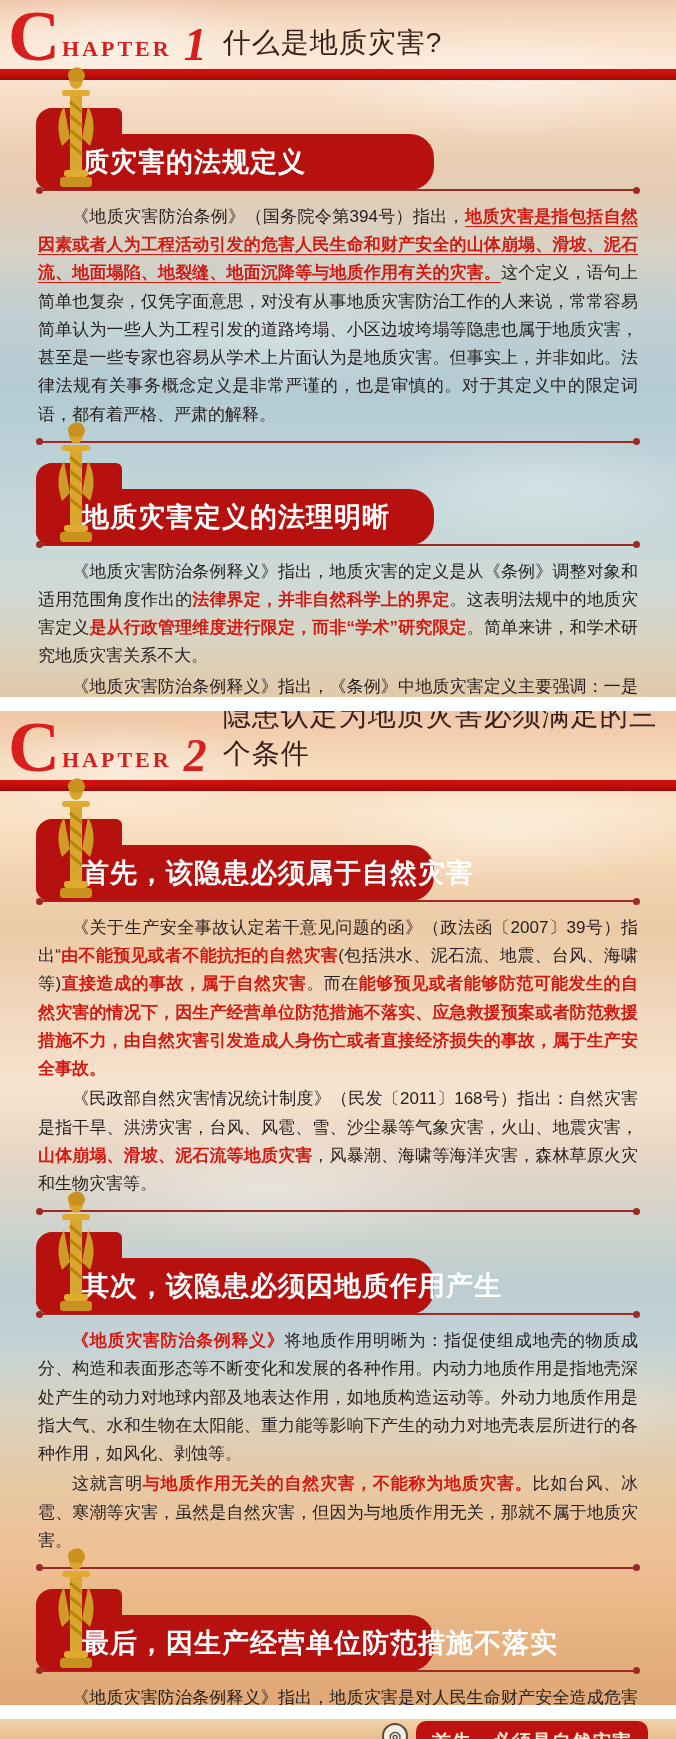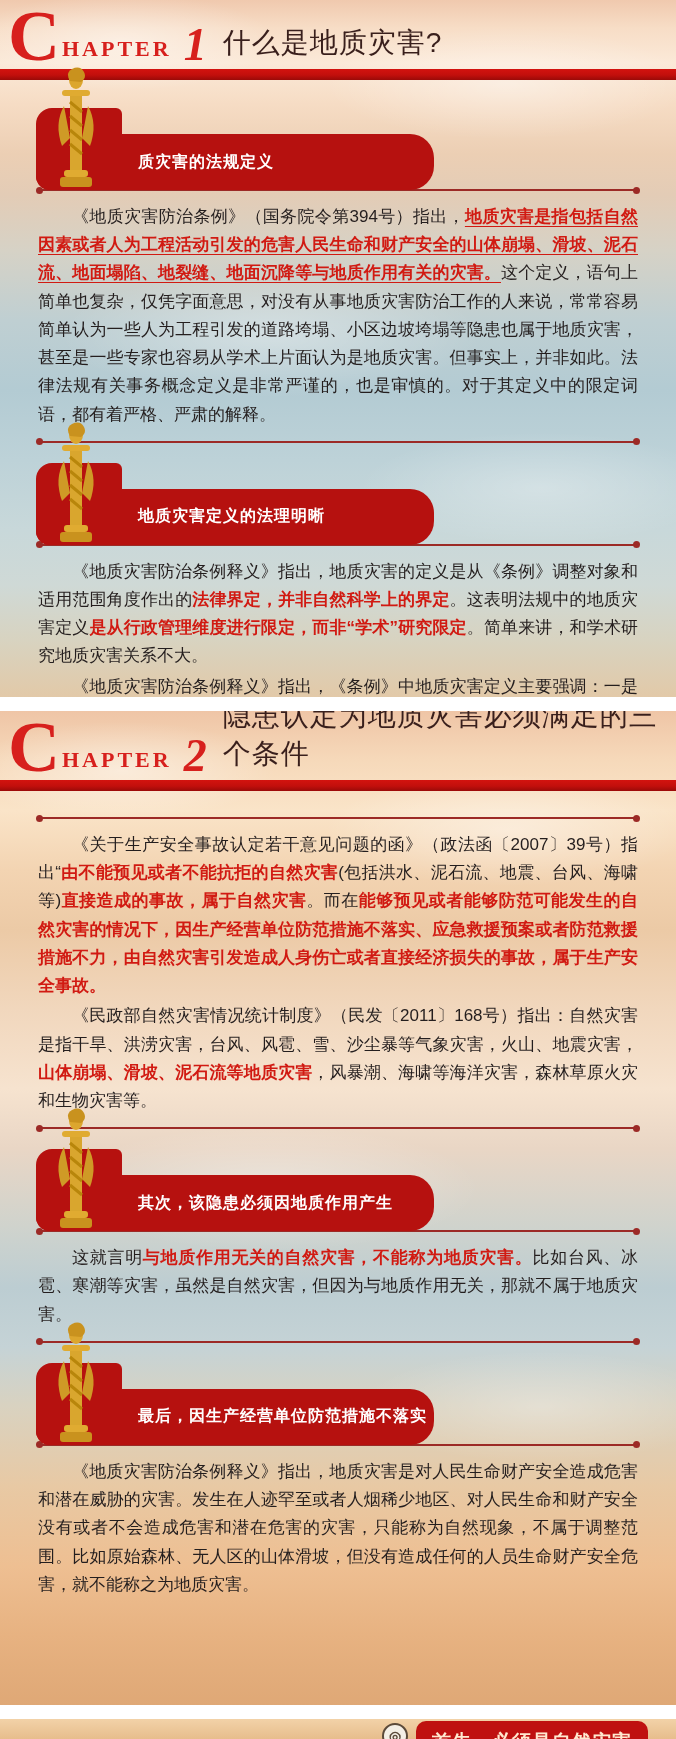--- a/index.html
+++ b/index.html
@@ -43,21 +43,21 @@
     background:linear-gradient(180deg,#d3130f 0%, #c20f0c 55%, #9a0a08 100%); }
 
   
   .card { position:relative; z-index:2; }
   .banner-row { position:relative; z-index:2; margin:0 0 -1px 36px; height:84px; }
   .banner { position:absolute; left:0; bottom:0; width:398px; height:56px; background:#b6110f;
     border-radius:4px 24px 24px 14px; display:flex; align-items:center; }
   .banner::before { 
     content:""; position:absolute; left:0; bottom:0; width:86px; height:82px;
     background:#b6110f; border-radius:16px 6px 0 14px; }
-  .banner-text { position:relative; z-index:2; padding-left:102px; color:#ffffff; font-weight:bold; font-size:16px; letter-spacing:1px; white-space:nowrap; }
+  .banner-text { position:relative; z-index:2; padding-left:46px; color:#ffffff; font-weight:bold; font-size:27px; letter-spacing:1px; white-space:nowrap; }
   .pillar { position:absolute; left:14px; bottom:-4px; z-index:3; width:52px; height:128px; }
   .divider { position:relative; z-index:1; height:2px; background:#9c2a26; margin:0 38px; }
   .divider::before, .divider::after { content:""; position:absolute; top:-2.5px; width:7px; height:7px; border-radius:50%; background:#9c2a26; }
   .divider::before { left:-2px; } .divider::after { right:-2px; }
   .card-body { padding:12px 38px 10px 38px;border-radius:23px; }
   .para { font-size:17px; line-height:1.66; color:#241e1e; text-align:justify; text-indent:2em; margin-bottom:2px; }
   .hl { color:#d11a12; font-weight:bold; }
   .u  { text-decoration:underline; text-underline-offset:4px; }
   .card-1-gap { height:26px; }
 
@@ -141,20 +141,36 @@
     <header class="chapter">
       <span class="chap-c">C</span>
       <span class="chap-word">HAPTER</span>
       <span class="chap-num">2</span>
       <span class="chap-title">隐患认定为地质灾害必须满足的三个条件</span>
     </header>
     <div class="chap-bar"></div>
     <div class="card-1-gap"></div>
     <div id="cards-1">
   <article class="card">
+    <div class="banner-row">
+      <div class="banner">
+        <span class="banner-text">首先，该隐患必须属于自然灾害</span>
+      </div>
+      <svg class="pillar" viewBox="0 0 52 128" xmlns="http://www.w3.org/2000/svg">
+        <ellipse cx="26" cy="14" rx="7" ry="9" fill="#dca62e"></ellipse>
+        <path d="M20 15 q-5 -8 2 -12 q8 -4 12 3 q3 6 -3 10 z" fill="#c9921e"></path>
+        <rect x="12" y="24" width="28" height="6" rx="3" fill="#e0ab31"></rect>
+        <rect x="20" y="30" width="12" height="74" fill="#d9a62e"></rect>
+        <path d="M20 36 l12 10 M20 50 l12 10 M20 64 l12 10 M20 78 l12 10" stroke="#b8860b" stroke-width="3" fill="none"></path>
+        <path d="M14 40 q-10 18 -2 40 l8 -8 z" fill="#cf9a26"></path>
+        <path d="M38 40 q10 18 2 40 l-8 -8 z" fill="#cf9a26"></path>
+        <rect x="14" y="104" width="24" height="7" rx="3" fill="#e0ab31"></rect>
+        <rect x="10" y="111" width="32" height="10" rx="3" fill="#c9921e"></rect>
+      </svg>
+    </div>
     <div class="divider"></div>
     <div class="card-body">
             <p class="para"><span>《关于生产安全事故认定若干意见问题的函》（政法函〔2007〕39号）指出“</span><span class="hl">由不能预见或者不能抗拒的自然灾害</span><span>(包括洪水、泥石流、地震、台风、海啸等)</span><span class="hl">直接造成的事故，属于自然灾害</span><span>。而在</span><span class="hl">能够预见或者能够防范可能发生的自然灾害的情况下，因生产经营单位防范措施不落实、应急救援预案或者防范救援措施不力，由自然灾害引发造成人身伤亡或者直接经济损失的事故，属于生产安全事故。</span></p>
             <p class="para"><span>《民政部自然灾害情况统计制度》（民发〔2011〕168号）指出：自然灾害是指干旱、洪涝灾害，台风、风雹、雪、沙尘暴等气象灾害，火山、地震灾害，</span><span class="hl">山体崩塌、滑坡、泥石流等地质灾害</span><span>，风暴潮、海啸等海洋灾害，森林草原火灾和生物灾害等。</span></p>
           </div>
     <div class="divider"></div>
   </article>
 
   <article class="card" style="margin-top: 18px;">
     <div class="banner-row">
@@ -168,20 +184,21 @@
         <rect x="20" y="30" width="12" height="74" fill="#d9a62e"></rect>
         <path d="M20 36 l12 10 M20 50 l12 10 M20 64 l12 10 M20 78 l12 10" stroke="#b8860b" stroke-width="3" fill="none"></path>
         <path d="M14 40 q-10 18 -2 40 l8 -8 z" fill="#cf9a26"></path>
         <path d="M38 40 q10 18 2 40 l-8 -8 z" fill="#cf9a26"></path>
         <rect x="14" y="104" width="24" height="7" rx="3" fill="#e0ab31"></rect>
         <rect x="10" y="111" width="32" height="10" rx="3" fill="#c9921e"></rect>
       </svg>
     </div>
     <div class="divider"></div>
     <div class="card-body">
+            <p class="para"><span class="hl">《地质灾害防治条例释义》</span><span>将地质作用明晰为：指促使组成地壳的物质成分、构造和表面形态等不断变化和发展的各种作用。内动力地质作用是指地壳深处产生的动力对地球内部及地表达作用，如地质构造运动等。外动力地质作用是指大气、水和生物在太阳能、重力能等影响下产生的动力对地壳表层所进行的各种作用，如风化、剥蚀等。</span></p>
             <p class="para"><span>这就言明</span><span class="hl">与地质作用无关的自然灾害，不能称为地质灾害。</span><span>比如台风、冰雹、寒潮等灾害，虽然是自然灾害，但因为与地质作用无关，那就不属于地质灾害。</span></p>
           </div>
     <div class="divider"></div>
   </article>
 
   <article class="card" style="margin-top: 18px;">
     <div class="banner-row">
       <div class="banner">
         <span class="banner-text">最后，因生产经营单位防范措施不落实</span>
       </div>

